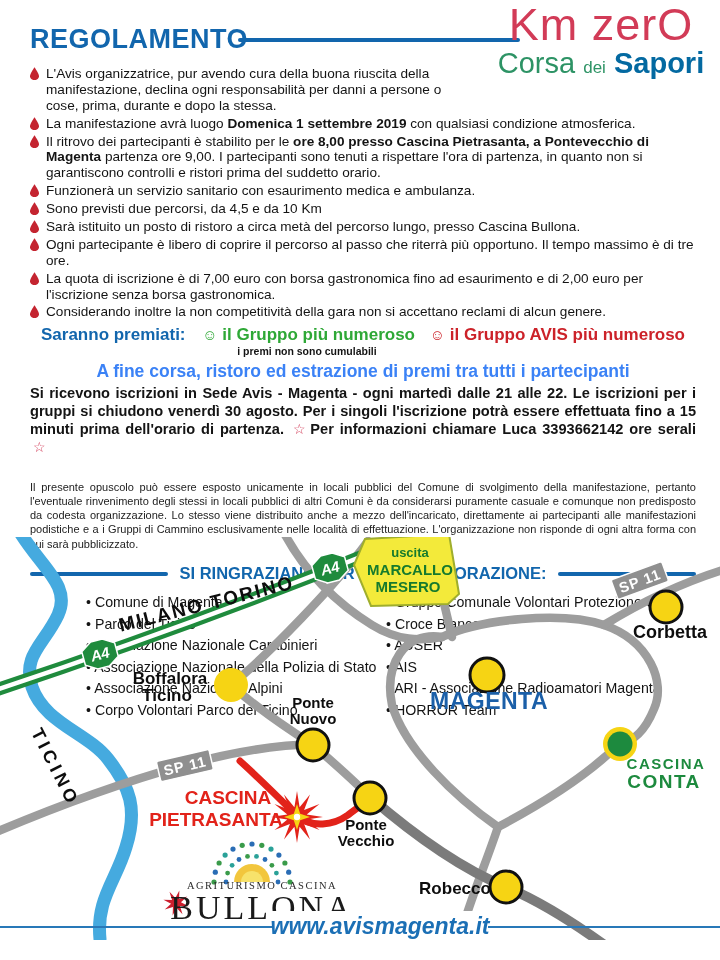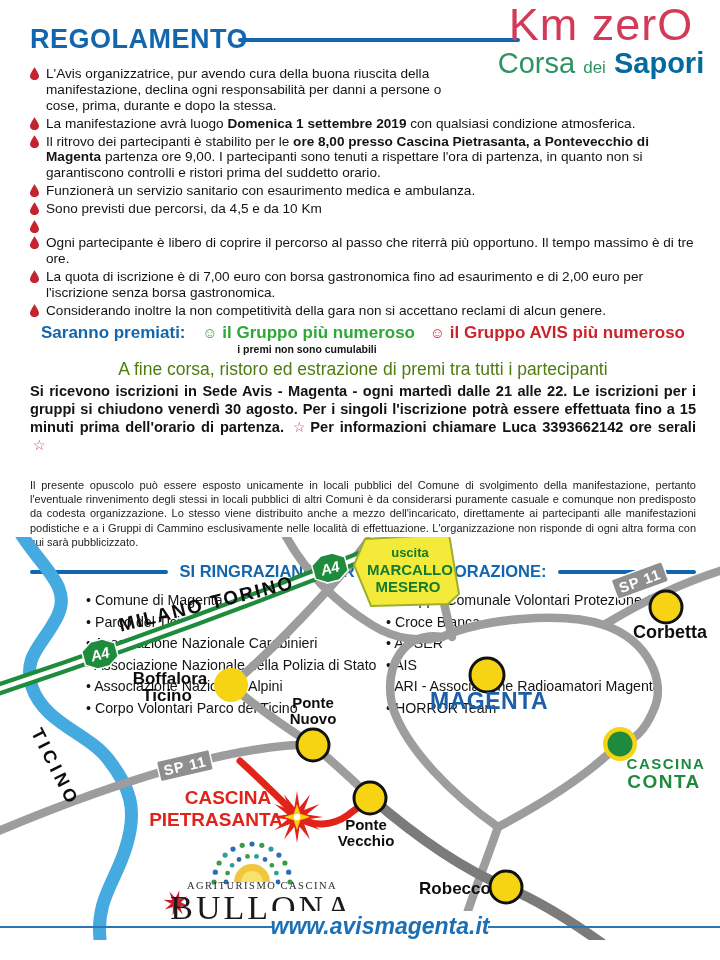--- a/index.html
+++ b/index.html
@@ -28,21 +28,21 @@
   ul.rules p { margin:0; }
 
   .prizes { text-align:center; font-weight:bold; font-size:17px; margin-top:5px; }
   .prizes .lab { color:#1266ad; margin-right:12px; }
   .prizes .sm-g { color:#2ea836; font-size:15px; }
   .prizes .g1 { color:#2ea836; margin-right:10px; }
   .prizes .sm-r { color:#cc2229; font-size:15px; }
   .prizes .g2 { color:#cc2229; }
   .cumulabili { text-align:center; font-size:10.5px; font-weight:bold; position:relative; left:-56px; }
 
-  .finish { text-align:center; color:#4d7c0f; font-weight:normal; font-size:17.5px; margin:4px 0 3px; }
+  .finish { text-align:center; color:#3b82f6; font-weight:bold; font-size:17.5px; margin:4px 0 3px; }
 
   .registration { font-weight:bold; font-size:14.6px; line-height:1.22; text-align:justify; }
   .registration .star { color:#d23b57; font-size:14px; padding:0 3px; }
 
   .disclaimer { font-size:11px; line-height:1.3; text-align:justify; margin-top:23px; color:#222; }
 
   .thanks-head { display:flex; align-items:center; gap:12px; margin-top:13px; }
   .thanks-head .rule { flex:1; height:4px; background:#1266ad; border-radius:2px; }
   .thanks-title { color:#1266ad; font-weight:bold; font-size:16.5px; white-space:nowrap; }
 
@@ -101,20 +101,21 @@
     <li>
         <svg class="drop" viewBox="0 0 10 14" width="9" height="13">
           <path d="M5 0C5 0 0 7 0 10a5 4.4 0 0 0 10 0C10 7 5 0 5 0Z" fill="#c42430"></path>
         </svg>
         <p><span>Sono previsti due percorsi, da 4,5 e da 10 Km</span><b></b><span></span></p>
       </li>
     <li>
         <svg class="drop" viewBox="0 0 10 14" width="9" height="13">
           <path d="M5 0C5 0 0 7 0 10a5 4.4 0 0 0 10 0C10 7 5 0 5 0Z" fill="#c42430"></path>
         </svg>
+        <p><span>Sarà istituito un posto di ristoro a circa metà del percorso lungo, presso Cascina Bullona.</span><b></b><span></span></p>
       </li>
     <li>
         <svg class="drop" viewBox="0 0 10 14" width="9" height="13">
           <path d="M5 0C5 0 0 7 0 10a5 4.4 0 0 0 10 0C10 7 5 0 5 0Z" fill="#c42430"></path>
         </svg>
         <p><span>Ogni partecipante è libero di coprire il percorso al passo che riterrà più opportuno. Il tempo massimo è di tre ore.</span><b></b><span></span></p>
       </li>
     <li>
         <svg class="drop" viewBox="0 0 10 14" width="9" height="13">
           <path d="M5 0C5 0 0 7 0 10a5 4.4 0 0 0 10 0C10 7 5 0 5 0Z" fill="#c42430"></path>

